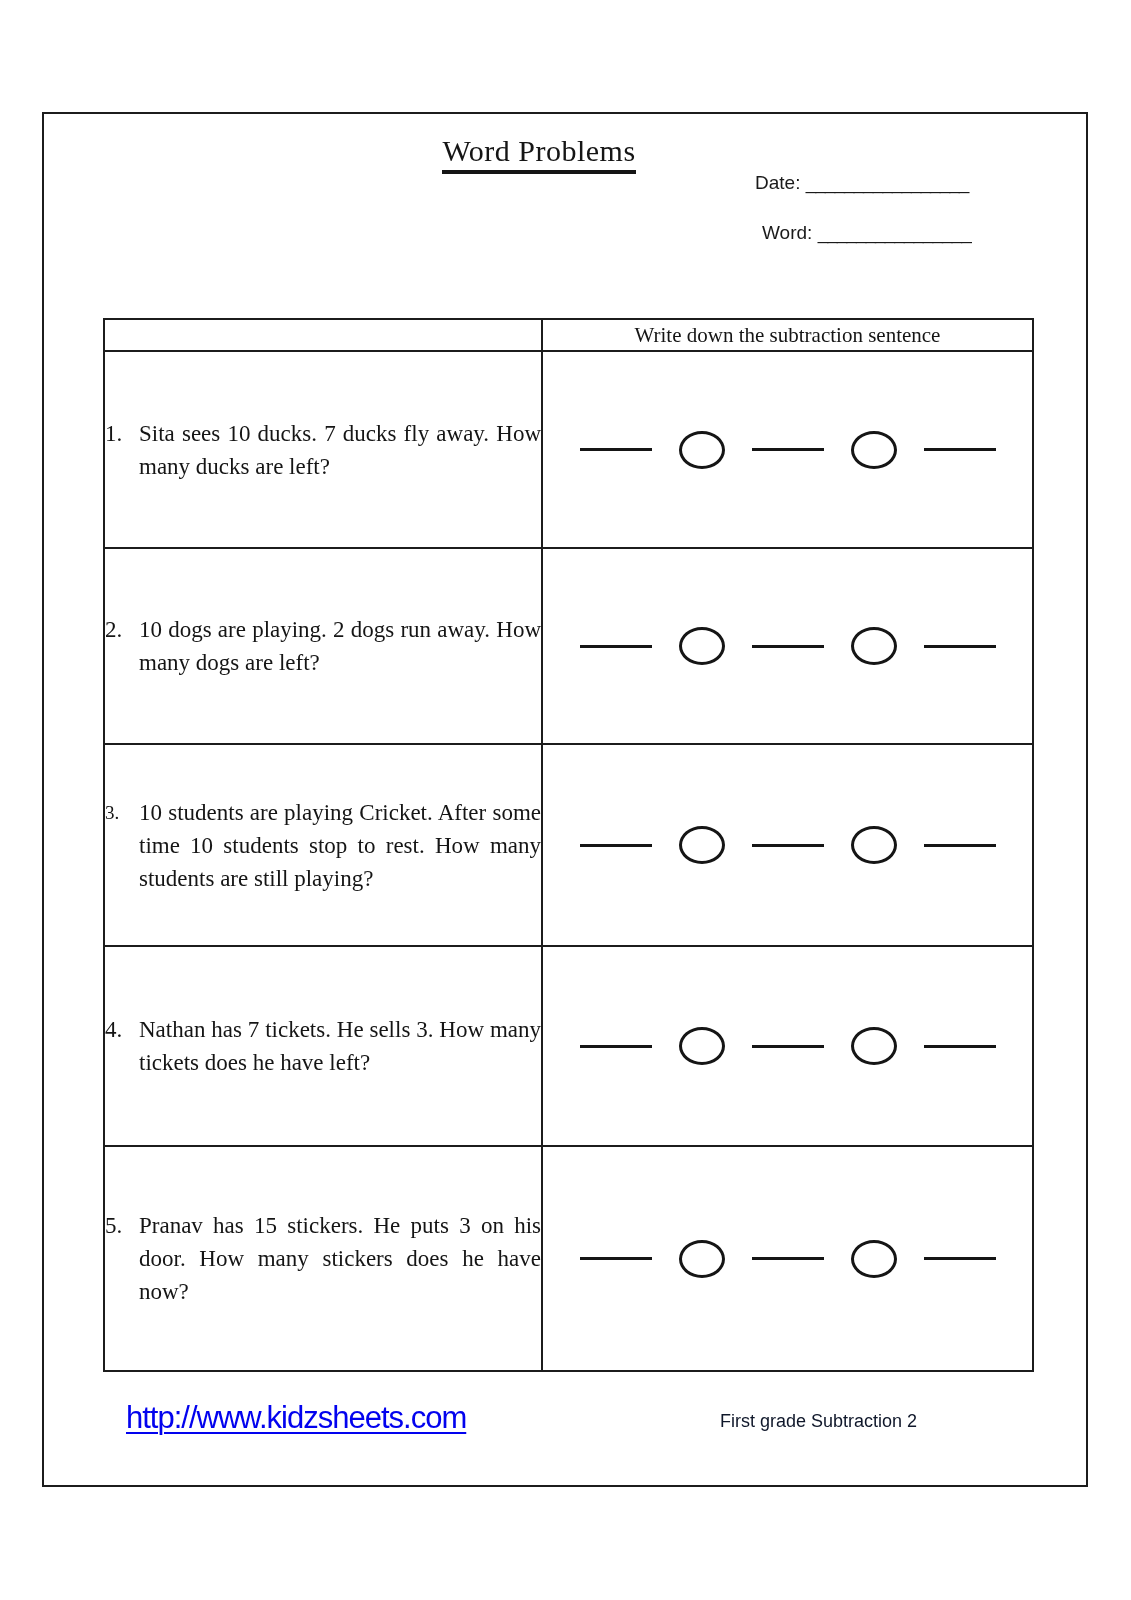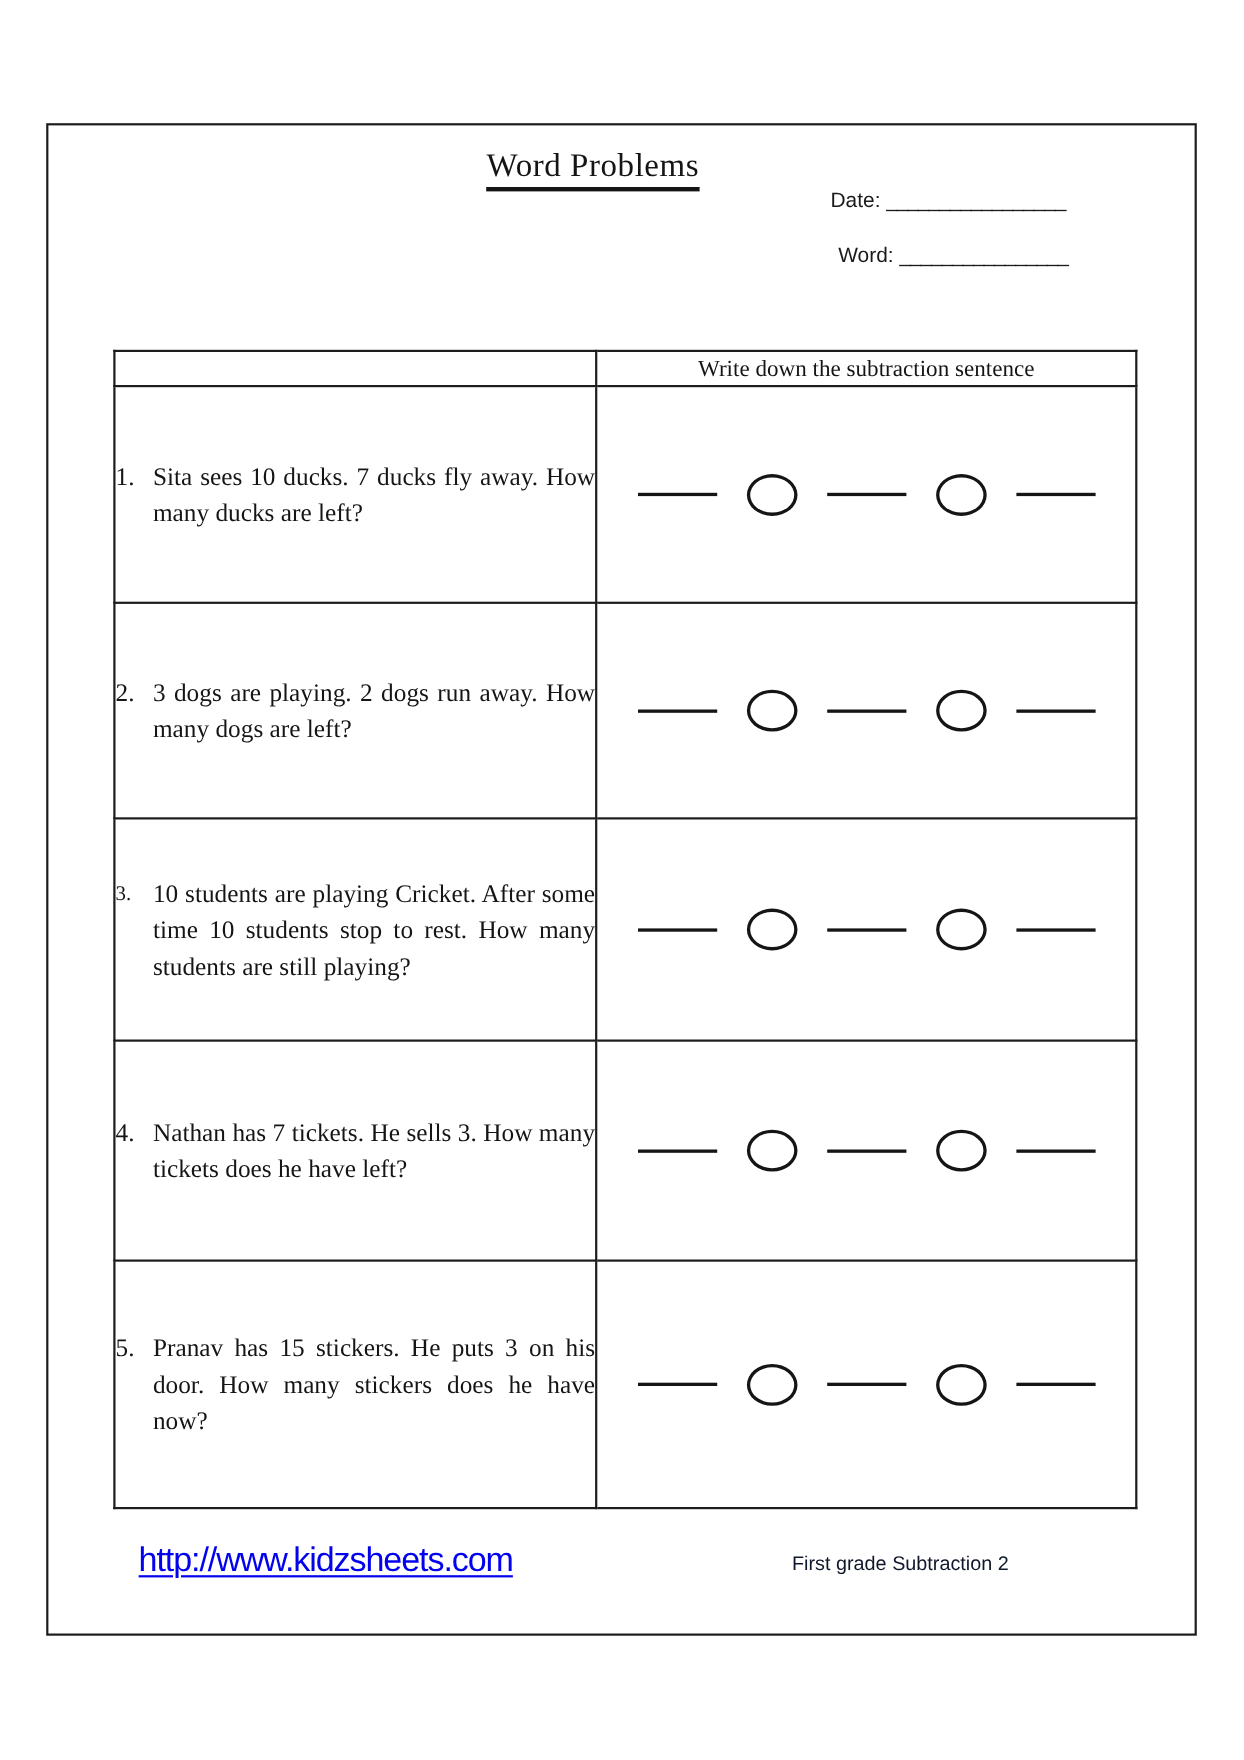--- a/index.html
+++ b/index.html
@@ -188,21 +188,21 @@
             <span class="circle"></span>
             <span class="blank"></span>
           </div>
         </td>
       </tr>
 
       <tr class="row-2">
         <td class="problem-cell">
           <div class="problem">
             <span class="num">2.</span>
-            <div class="ptext">3 dogs are playing. 2 dogs run away. How many dogs are left?</div>
+            <div class="ptext">10 dogs are playing. 2 dogs run away. How many dogs are left?</div>
           </div>
         </td>
         <td class="answer-cell">
           <div class="answer-pattern">
             <span class="blank"></span>
             <span class="circle"></span>
             <span class="blank"></span>
             <span class="circle"></span>
             <span class="blank"></span>
           </div>

